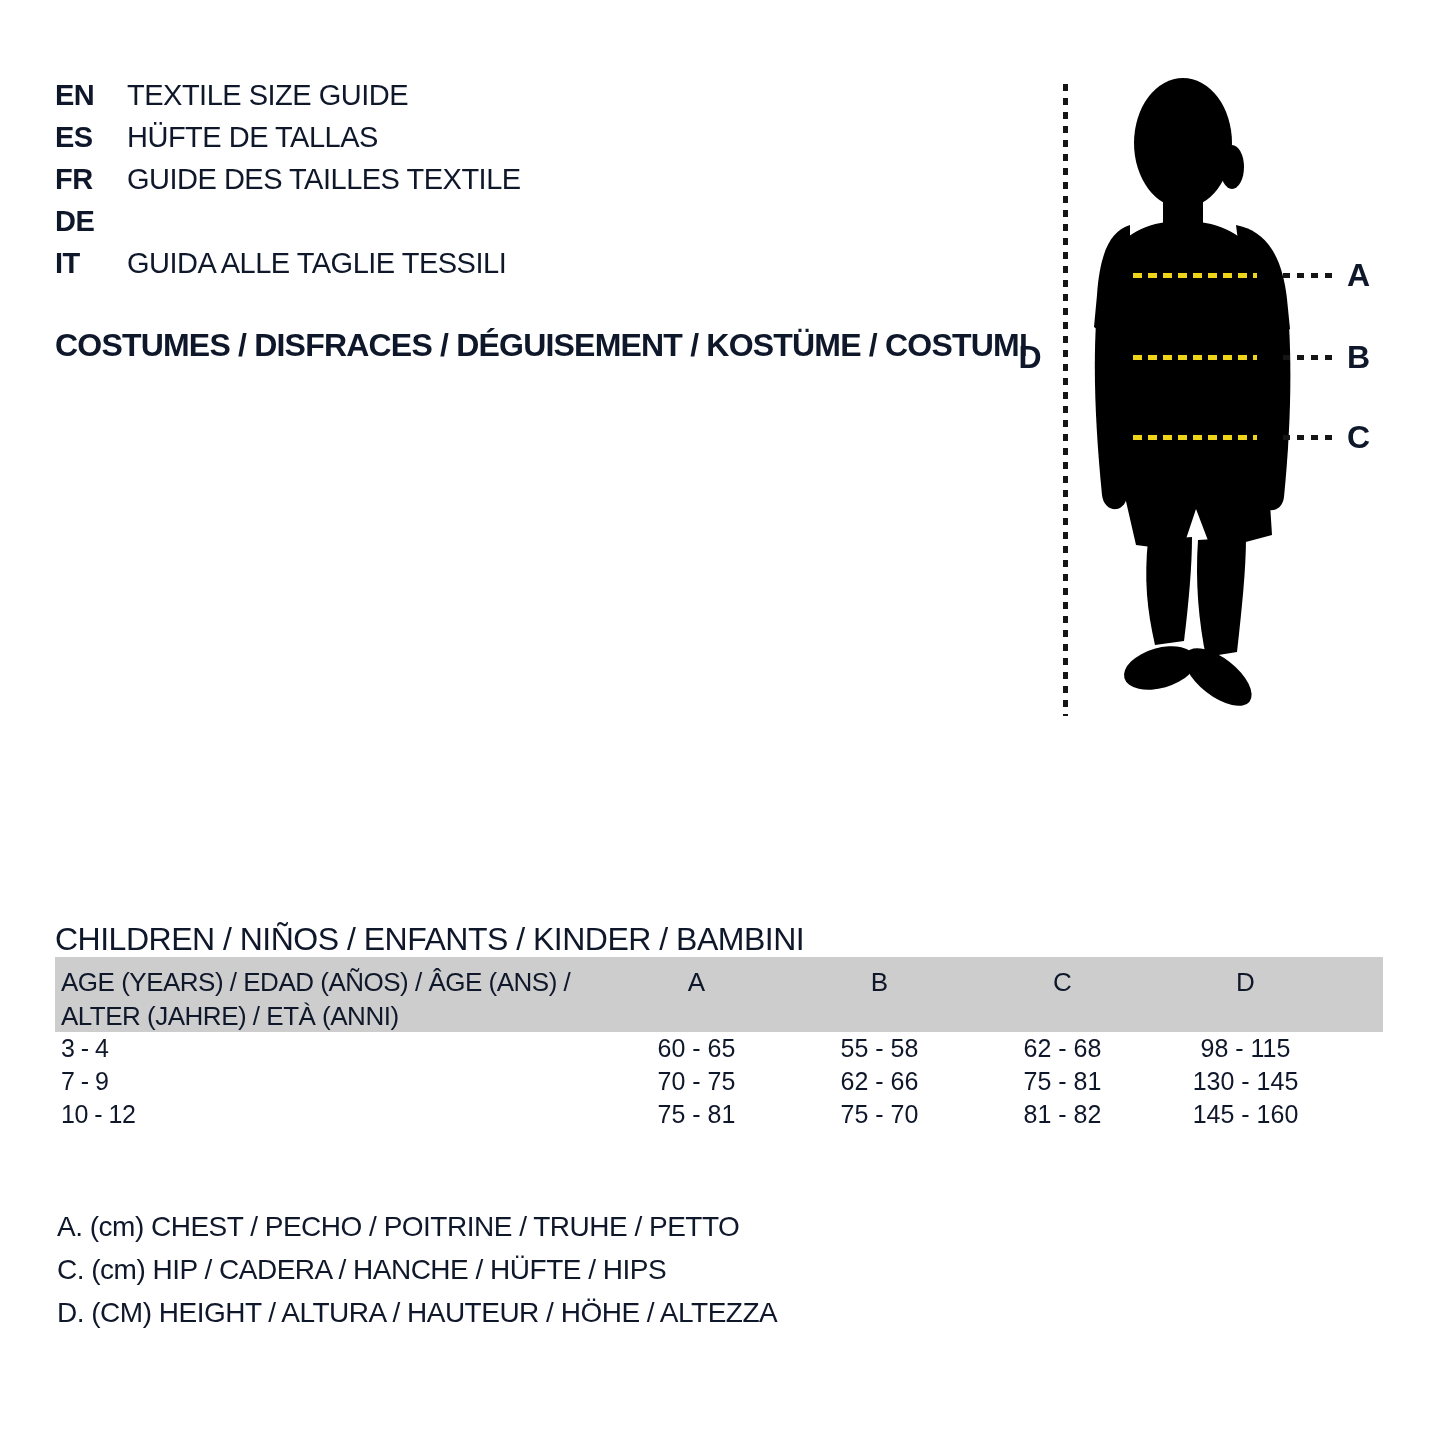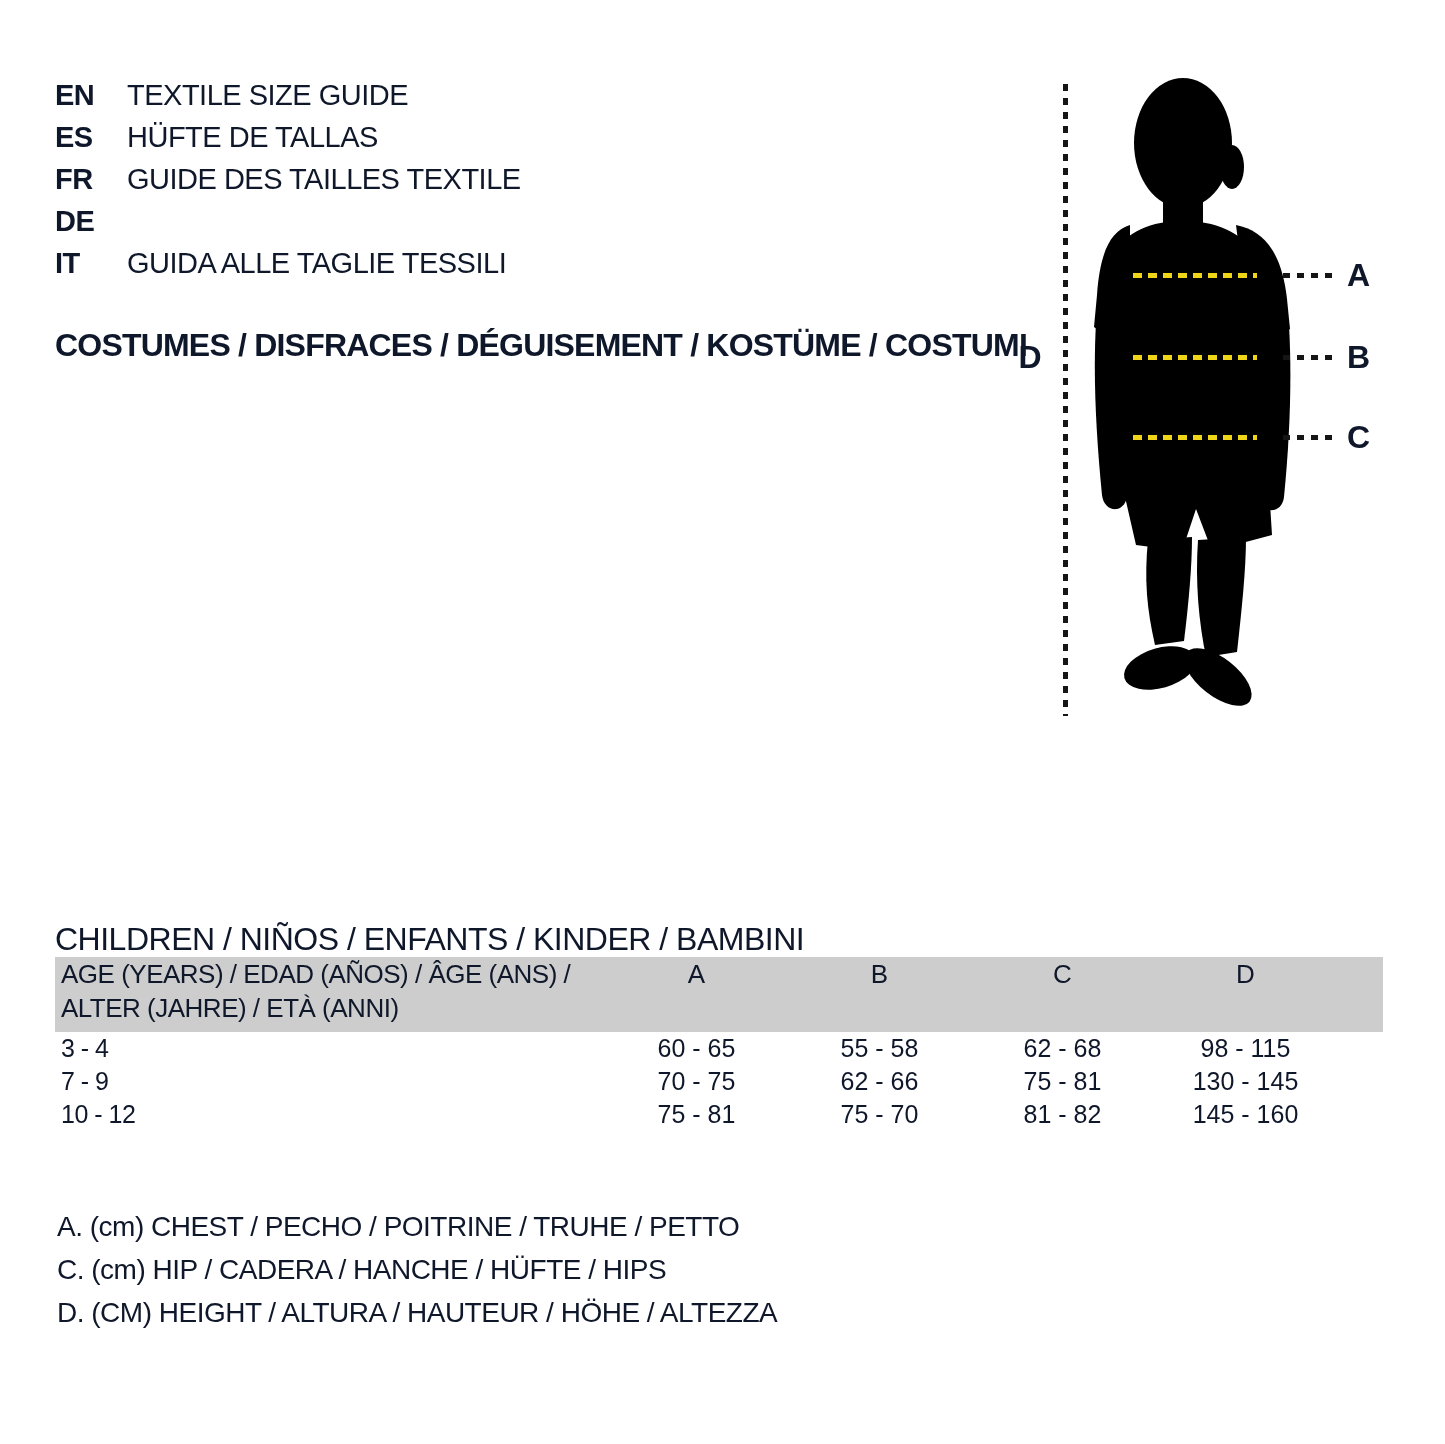--- a/index.html
+++ b/index.html
@@ -59,21 +59,21 @@
   
   .children-title {
     position: absolute; left: 55px; top: 903px;
     font-size: 32px; line-height: 32px; letter-spacing: -0.5px; white-space: nowrap; margin-top: 20px;
   }
 
   
   .size-table { position: absolute; left: 55px; top: 957px; width: 1328px; }
   .thead {
     display: flex; background: #cdcdcd; height: 75px;
-    font-size: 26px; line-height: 34px; padding-top: 0;
+    font-size: 26px; line-height: 34px; padding-top: 8px;
   }
   .age-col { width: 550px; padding-left: 6px; letter-spacing: -0.5px; }
   .num-col { width: 183px; text-align: center; }
   .trow { display: flex; height: 33px; line-height: 33px; font-size: 25px; align-items: flex-end; }
   .trow:nth-child(odd) { background: #f0f0f0; }   
   .trow.white { background: #ffffff; }
 
   
   .legend { position: absolute; left: 57px; top: 1205px; }
   .legend-line { height: 43px; line-height: 43px; font-size: 28px; letter-spacing: -0.5px; white-space: nowrap; }

